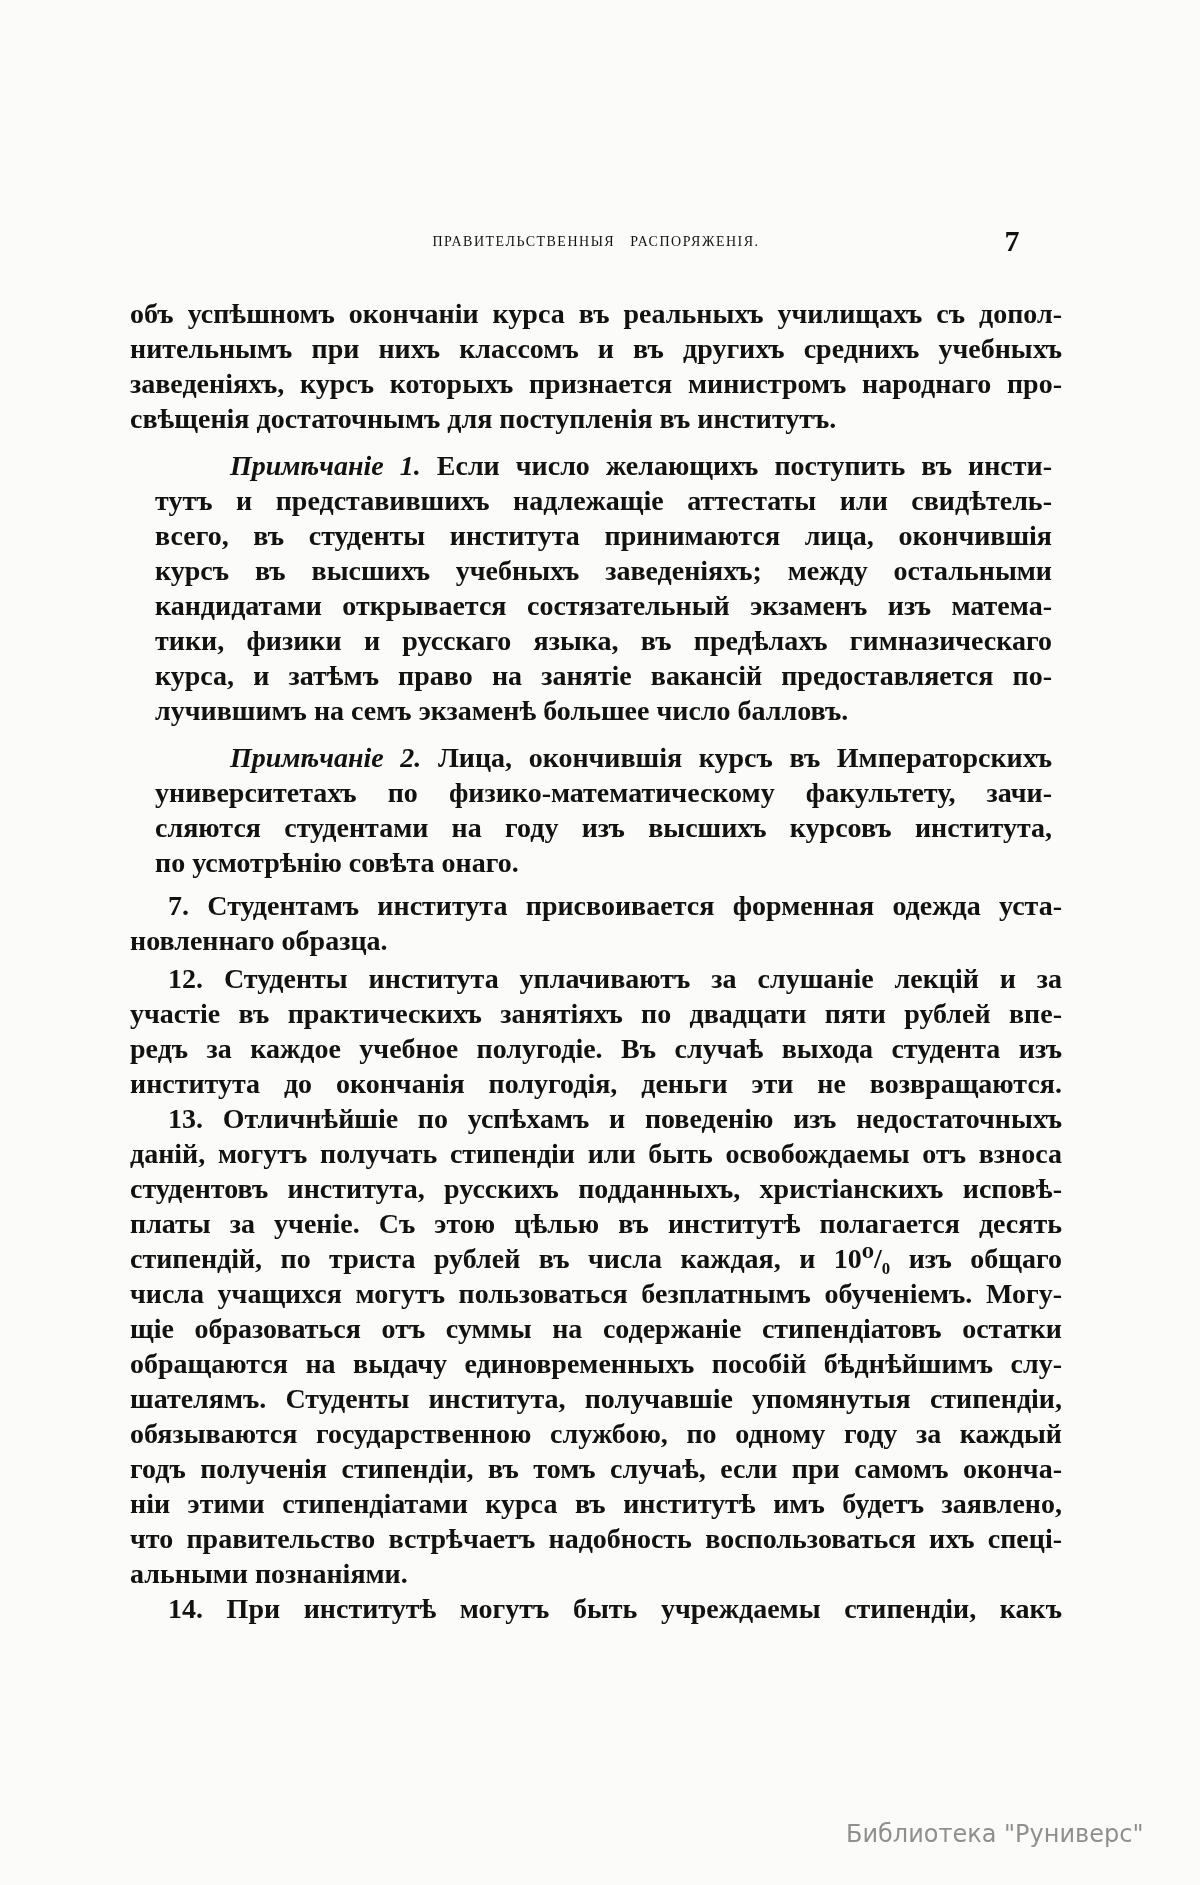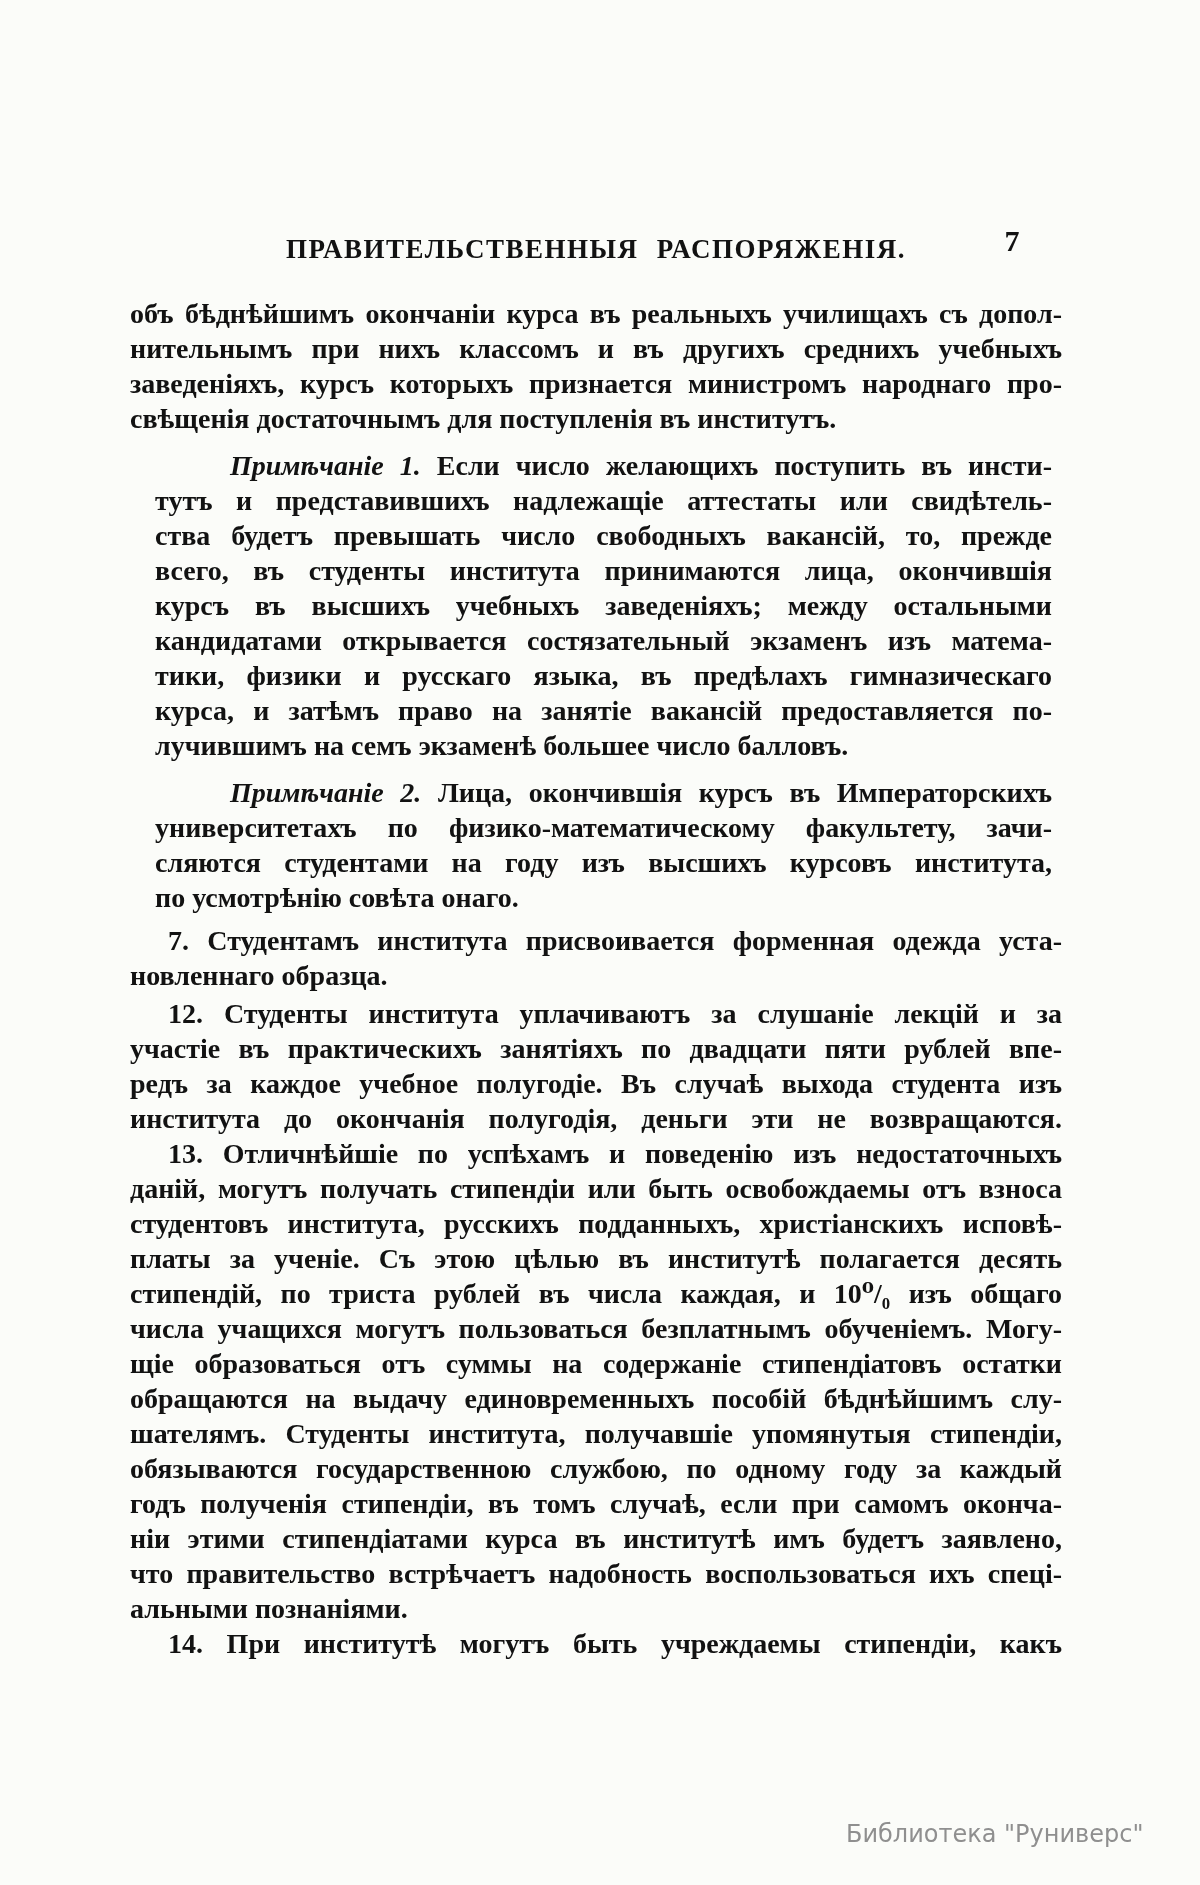--- a/index.html
+++ b/index.html
@@ -8,21 +8,21 @@
     background:#fbfcf9;
     position:relative;
     font-family:"Liberation Serif","DejaVu Serif",serif;
     color:#121212;
     -webkit-font-smoothing:antialiased;
   }
   .scan-page{position:absolute;inset:0;overflow:hidden;}
 
   .running-head{
     position:absolute;left:130px;top:234px;width:932px;
-    text-align:center;font-weight:bold;font-size:27px;
+    text-align:center;font-weight:normal;font-size:14px;
     letter-spacing:1.5px;word-spacing:10px;white-space:nowrap;
   }
   .page-number{
     position:absolute;left:982px;top:224px;width:60px;
     text-align:center;font-weight:bold;font-size:30px;
   }
 
   .text-body{
     position:absolute;left:130px;top:296px;width:932px;
     font-size:28px;line-height:35px;font-weight:bold;
@@ -53,30 +53,29 @@
 <body>
 
 <div class="scan-page">
 
   <div class="running-head">ПРАВИТЕЛЬСТВЕННЫЯ РАСПОРЯЖЕНІЯ.</div>
   <div class="page-number">7</div>
 
   <div class="text-body">
 
     <div>
-      <div class="tline">объ бѣднѣйшимъ окончаніи курса въ реальныхъ училищахъ съ допол-</div>
+      <div class="tline">объ успѣшномъ окончаніи курса въ реальныхъ училищахъ съ допол-</div>
       <div class="tline">нительнымъ при нихъ классомъ и въ другихъ среднихъ учебныхъ</div>
       <div class="tline">заведеніяхъ, курсъ которыхъ признается министромъ народнаго про-</div>
       <div class="tline last">свѣщенія достаточнымъ для поступленія въ институтъ.</div>
     </div>
 
     <div class="note mt12">
       <div class="tline first"><span class="note-label">Примѣчаніе 1.</span> <span>Если число желающихъ поступить въ инсти-</span></div>
       <div class="tline">тутъ и представившихъ надлежащіе аттестаты или свидѣтель-</div>
-      <div class="tline">ства будетъ превышать число свободныхъ вакансій, то, прежде</div>
       <div class="tline">всего, въ студенты института принимаются лица, окончившія</div>
       <div class="tline">курсъ въ высшихъ учебныхъ заведеніяхъ; между остальными</div>
       <div class="tline">кандидатами открывается состязательный экзаменъ изъ матема-</div>
       <div class="tline">тики, физики и русскаго языка, въ предѣлахъ гимназическаго</div>
       <div class="tline">курса, и затѣмъ право на занятіе вакансій предоставляется по-</div>
       <div class="tline last">лучившимъ на семъ экзаменѣ большее число балловъ.</div>
     </div>
 
     <div class="note mt12">
       <div class="tline first"><span class="note-label">Примѣчаніе 2.</span> <span>Лица, окончившія курсъ въ Императорскихъ</span></div>

